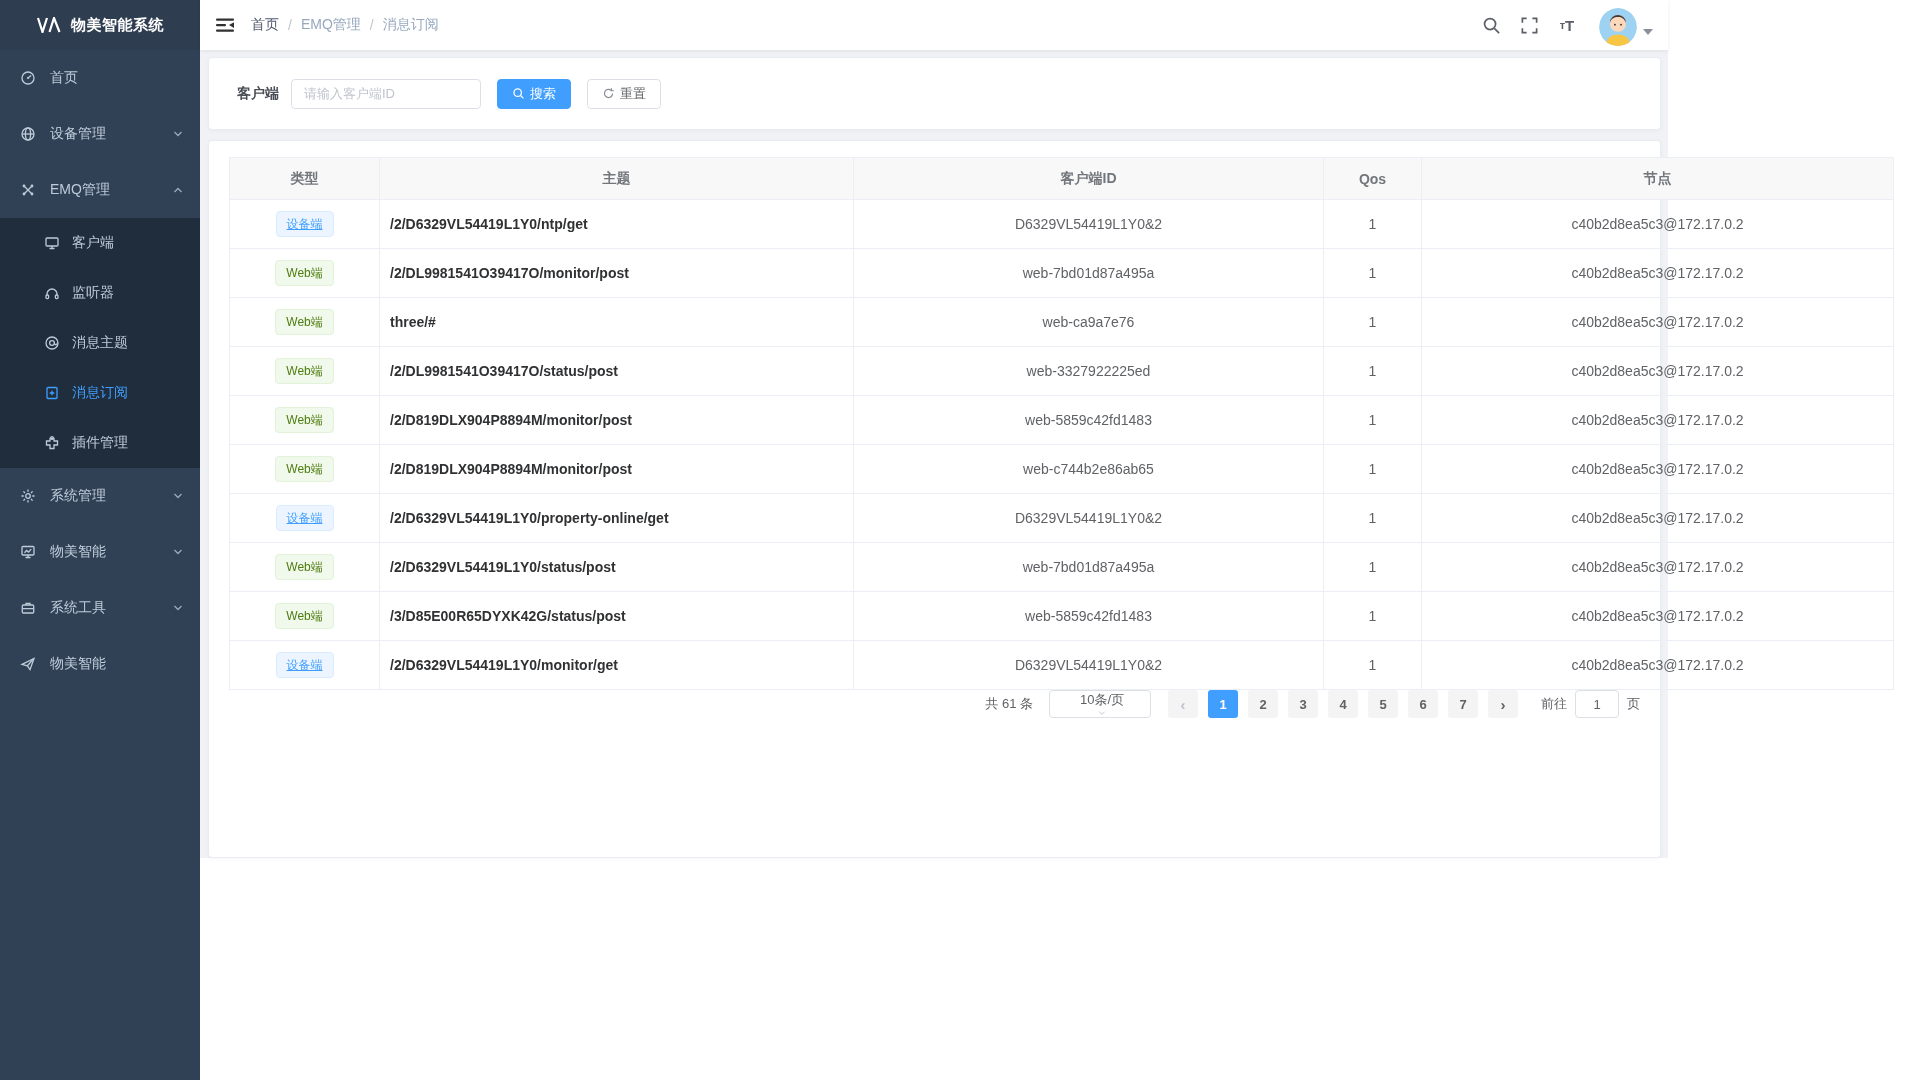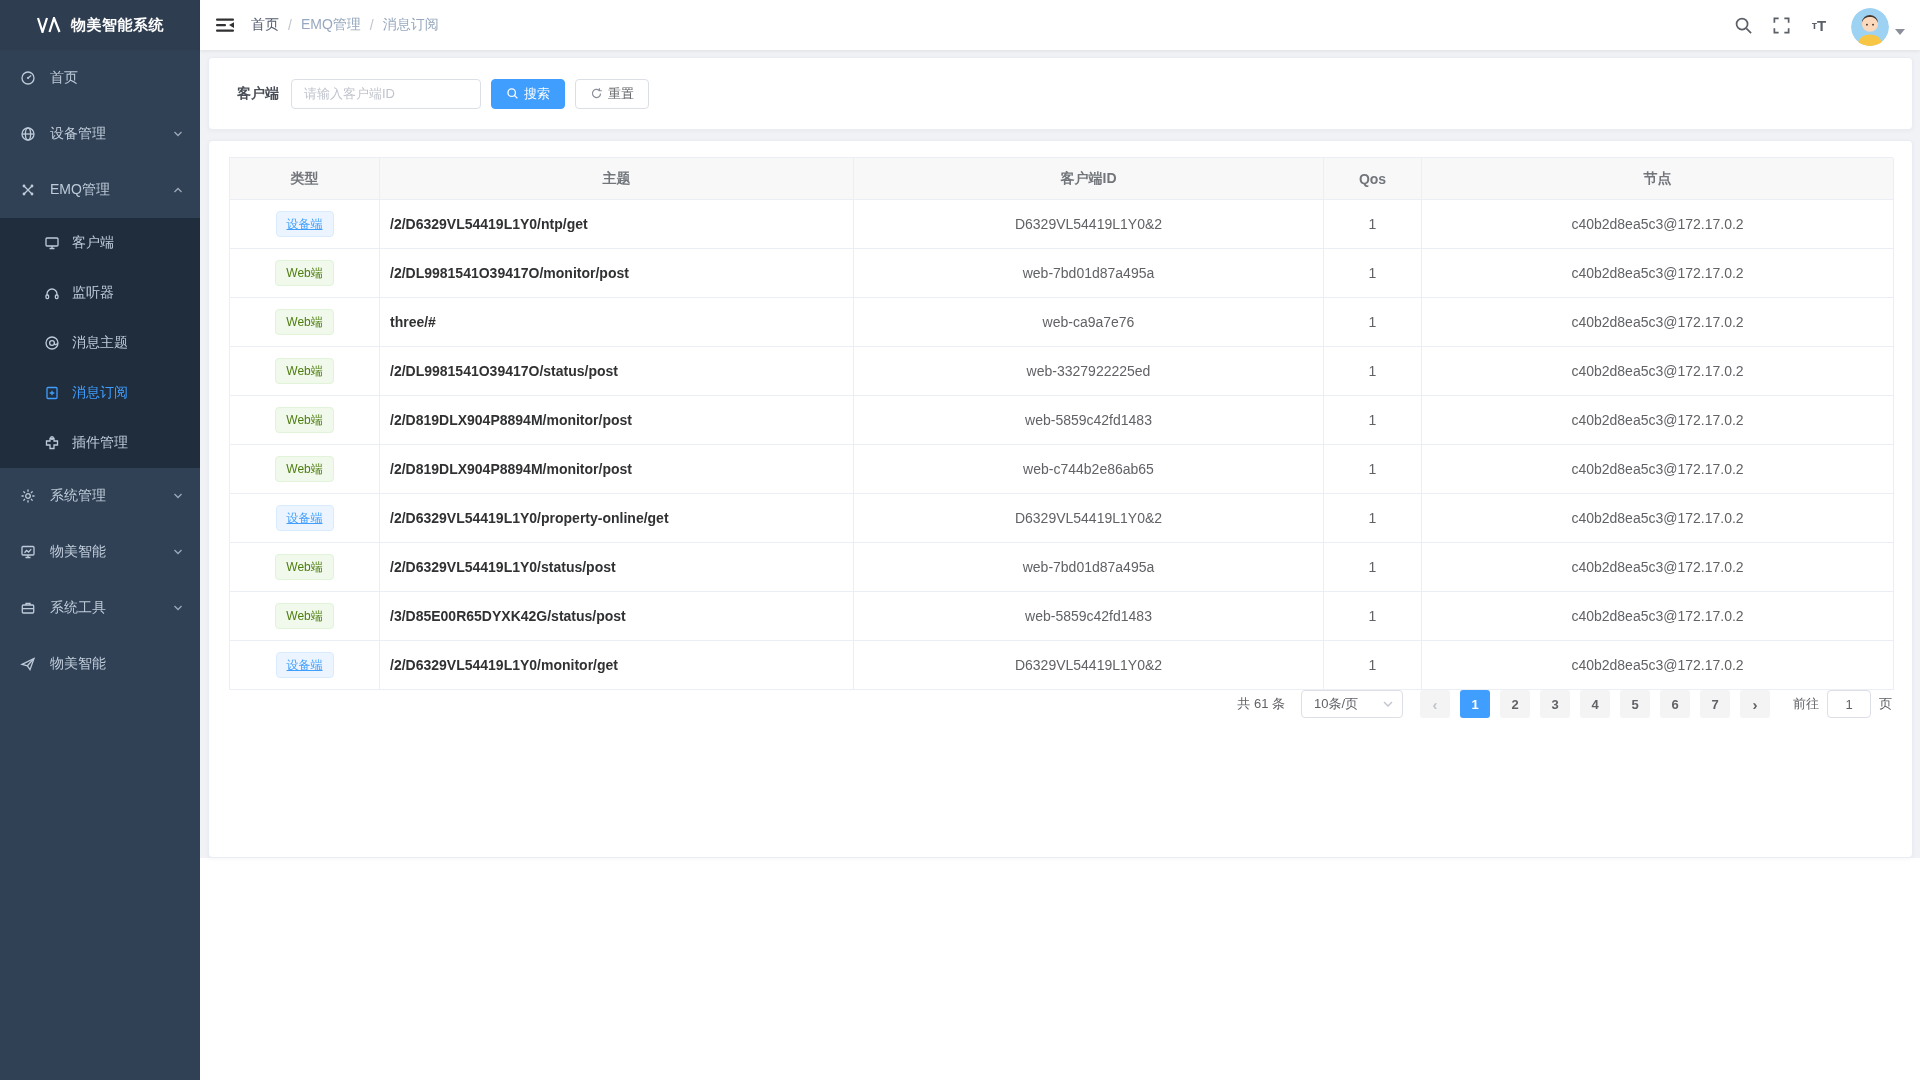--- a/index.html
+++ b/index.html
@@ -1,18 +1,18 @@
 <!DOCTYPE html>
 <html><head>
 <meta charset="utf-8">
 <style>
   * { margin:0; padding:0; box-sizing:border-box; }
   html,body { width:1920px; height:1080px; overflow:hidden; }
   body { font-family:"Liberation Sans","DejaVu Sans",sans-serif; font-size:14px; color:#303133; background:#fff; }
-  .app { position:relative; width:1920px; height:1080px; display:flex; }
+  .app { position:relative; width:1668px; height:1080px; display:flex; }
 
   
   .sidebar { width:200px; height:1080px; background:#304156; flex:none; overflow:hidden; }
   .logo { height:50px; display:flex; align-items:center; justify-content:center; gap:9px; background:#2f3d50; cursor:pointer; }
   .logo-mark { display:flex; align-items:center; }
   .logo-text { color:#fff; font-weight:bold; font-size:15px; letter-spacing:.5px; }
   .menu-item { height:56px; display:flex; align-items:center; padding:0 16px 0 20px; color:#bfcbd9; cursor:pointer; }
   .menu-item .mi-icon { width:16px; height:16px; margin-right:14px; flex:none; display:flex; align-items:center; }
   .menu-item .mi-label { flex:1; font-size:14px; white-space:nowrap; }
   .menu-item .mi-arrow { width:12px; height:12px; opacity:.75; }
@@ -39,39 +39,39 @@
   .avatar svg { display:block; }
   .caret { width:0; height:0; border-left:5px solid transparent; border-right:5px solid transparent; border-top:6px solid #8a8f99; margin-top:14px; cursor:pointer; }
 
   
   .workspace { position:relative; flex:1; background:linear-gradient(to bottom,#f0f2f5 0,#f0f2f5 808px,#ffffff 808px); padding:7px 7px 0 8px; }
   .card { background:#fff; border:1px solid #e9ecf2; border-radius:4px; box-shadow:0 1px 4px rgba(0,0,0,.04); }
   .search-card { height:73px; display:flex; align-items:center; padding:0 20px 0 28px; }
   .search-label { font-weight:bold; color:#4a4f57; margin-right:12px; }
   .search-input { width:190px; height:30px; border:1px solid #dcdfe6; border-radius:4px; padding:0 12px; font-size:13px; color:#606266; outline:none; font-family:inherit; }
   .search-input::placeholder { color:#c0c4cc; }
-  .btn { height:30px; border-radius:4px; border:1px solid #dcdfe6; background:#fff; color:#606266; font-size:13px; display:inline-flex; align-items:center; gap:5px; padding:0 14px; margin-left:10px; cursor:pointer; font-family:inherit; }
+  .btn { height:30px; border-radius:4px; border:1px solid #dcdfe6; background:#fff; color:#606266; font-size:13px; display:inline-flex; align-items:center; gap:5px; padding:0 14px; margin-left:16px; cursor:pointer; font-family:inherit; }
   .btn svg { display:block; }
   .btn.primary { background:#409eff; border-color:#409eff; color:#fff; }
 
   .table-card { margin-top:10px; height:718px; padding:16px 20px; }
   .etable { width:1664px; border-top:1px solid #ebeef5; border-left:1px solid #ebeef5; font-size:14px; }
   .t-row, .t-head { display:grid; grid-template-columns:150px 474px 470px 98px 472px; }
   .cell { border-right:1px solid #ebeef5; border-bottom:1px solid #ebeef5; display:flex; align-items:center; justify-content:center; padding:0 8px; overflow:hidden; white-space:nowrap;text-align:center; }
   .t-head .cell { height:42px; background:#f8f8f9; color:#72767b; font-weight:bold; }
   .t-row .cell { height:49px; color:#606266; }
   .cell.topic { justify-content:flex-start; padding-left:10px; font-weight:bold; color:#303133; }
   .tag { height:26px; line-height:24px; padding:0 10px; border-radius:4px; font-size:12px; border:1px solid; }
   .tag.device { color:#409eff; background:#ecf5ff; border-color:#d9ecff;text-decoration:underline; }
   .tag.web { color:#4d7c0f; background:#f0f9eb; border-color:#e1f3d8; }
 
   
   .pagination { display:flex; align-items:center; justify-content:flex-end; font-size:13px; color:#606266; }
   .pg-total { margin-right:16px; }
-  .pg-select { width:102px; height:28px; border:1px solid #dcdfe6; border-radius:4px; display:flex; align-items:center; padding:0 8px 0 12px; cursor:pointer; color:#606266; }
+  .pg-select { width:102px; height:28px; border:1px solid #dcdfe6; border-radius:4px; display:flex; align-items:center; padding:0 8px 0 12px; cursor:pointer; color:#606266;flex-direction:column; }
   .pg-select span { flex:1; }
   .pg-select svg { width:12px; height:12px; color:#c0c4cc; }
   .pager { display:flex; align-items:center; margin:0 18px 0 12px; }
   .page-btn { min-width:30px; height:28px; margin:0 5px; background:#f4f4f5; color:#606266; border-radius:3px; display:flex; align-items:center; justify-content:center; font-weight:bold; font-size:13px; cursor:pointer; border:none; font-family:inherit; }
   .page-btn.active { background:#409eff; color:#fff; cursor:default; }
   .page-btn.nav { font-size:15px; }
   .page-btn.disabled { color:#c0c4cc; cursor:not-allowed; }
   .pg-goto-label { margin-right:8px; }
   .pg-goto { width:44px; height:28px; border:1px solid #dcdfe6; border-radius:4px; text-align:center; font-size:13px; color:#606266; outline:none; margin-right:8px; font-family:inherit; }
 </style>

